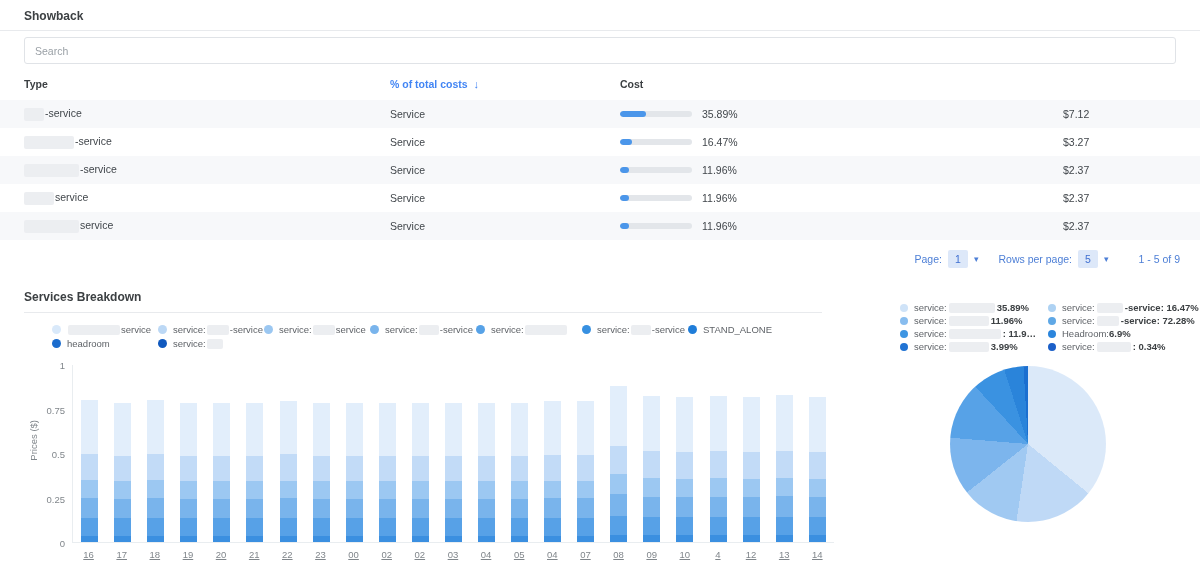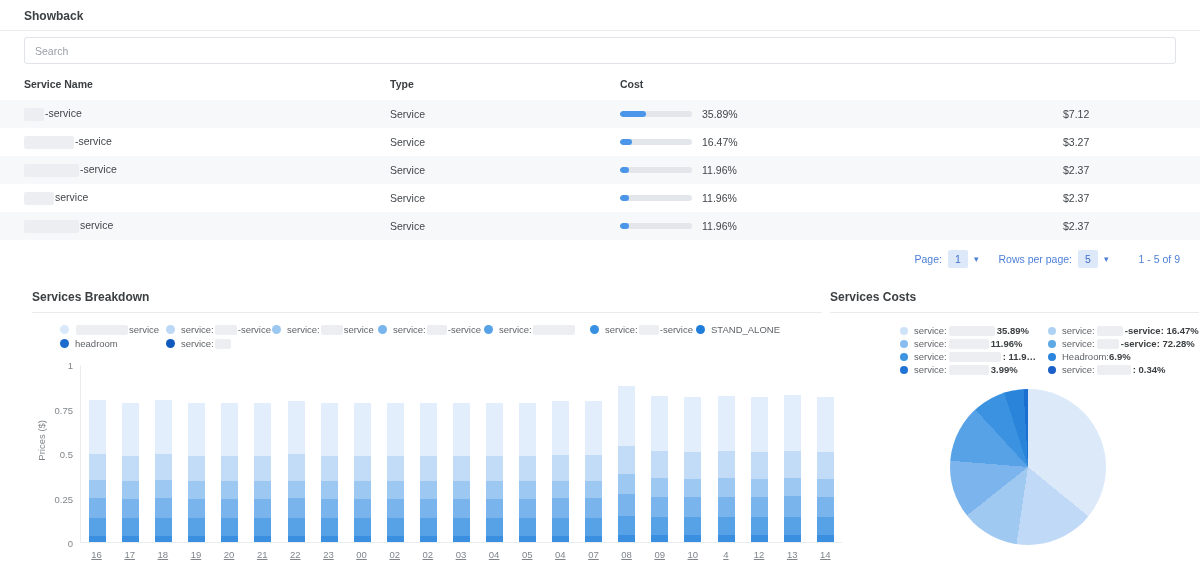--- a/index.html
+++ b/index.html
@@ -35,21 +35,21 @@
     padding:10px 20px 8px; font-size:10.5px; color:#4d7fd6; gap:6px; }
   .pg-box { background:#dde8f9; color:#3f6fd1; min-width:20px; text-align:center;
     padding:3px 7px; border-radius:2px; cursor:pointer; }
   .pg-caret { color:#4d7fd6; font-size:9px; cursor:pointer; margin-right:14px; }
   .pg-range { margin-left:10px; }
 
   
   .charts { display:flex; margin-top:14px; }
   .panel-title { font-size:12px; font-weight:700; color:#3c4043; padding-bottom:8px;
     border-bottom:1px solid #e8eaed; }
-  .breakdown { width:822px; padding-left:32px; }
+  .breakdown { width:822px; padding-left:24px; }
   .costs { flex:1; padding-left:8px; padding-right:24px; }
 
   
   .bd-legend { margin:11px 0 0 28px; display:flex; }
   .bd-legend.second { margin-top:3px; }
   .bd-item { width:106px; display:flex; align-items:center; font-size:9.5px; color:#5f6368; }
   .dot { width:9px; height:9px; border-radius:50%; margin-right:6px; flex:0 0 auto; }
   .bd-item .redact { height:10px; margin:0 1px; }
 
   
@@ -82,22 +82,24 @@
 <div class="title-row">
   <div class="page-title">Showback</div>
 </div>
 
 <div class="search-row">
   <input class="search-input" placeholder="Search" style="">
 </div>
 
 <div>
   <div class="thead">
-    <div class="th">Service Name</div>
     <div class="th">Type</div>
+    <div class="th th-blue">
+      <span>% of total costs</span><span class="sort-arrow">↓</span>
+    </div>
     <div class="th">Cost</div>
   </div>
   <div id="table-body">
   <div class="tr">
     <div class="td">
       <span class="redact" style="width: 20px;"></span><span class="suffix">-service</span>
     </div>
     <div class="td type">Service</div>
     <div class="td pct-cell">
       <span class="bar-track">
@@ -461,21 +463,20 @@
           <div class="xlab">10</div>
           <div class="xlab">4</div>
           <div class="xlab">12</div>
           <div class="xlab">13</div>
           <div class="xlab">14</div>
         </div>
     </div>
   </section>
 
   <section class="costs">
-    <div class="panel-title">Services Costs</div>
     <div class="costs-legend" id="costs-legend">
   <div class="cost-item">
     <span class="dot" style="background: rgb(207, 227, 248);"></span>
     <span class="pre">service:</span>
     <span class="redact" style="width: 46px;"></span>
     <span class="cost-val">35.89%</span>
   </div>
 
   <div class="cost-item">
     <span class="dot" style="background: rgb(174, 210, 243);"></span>

